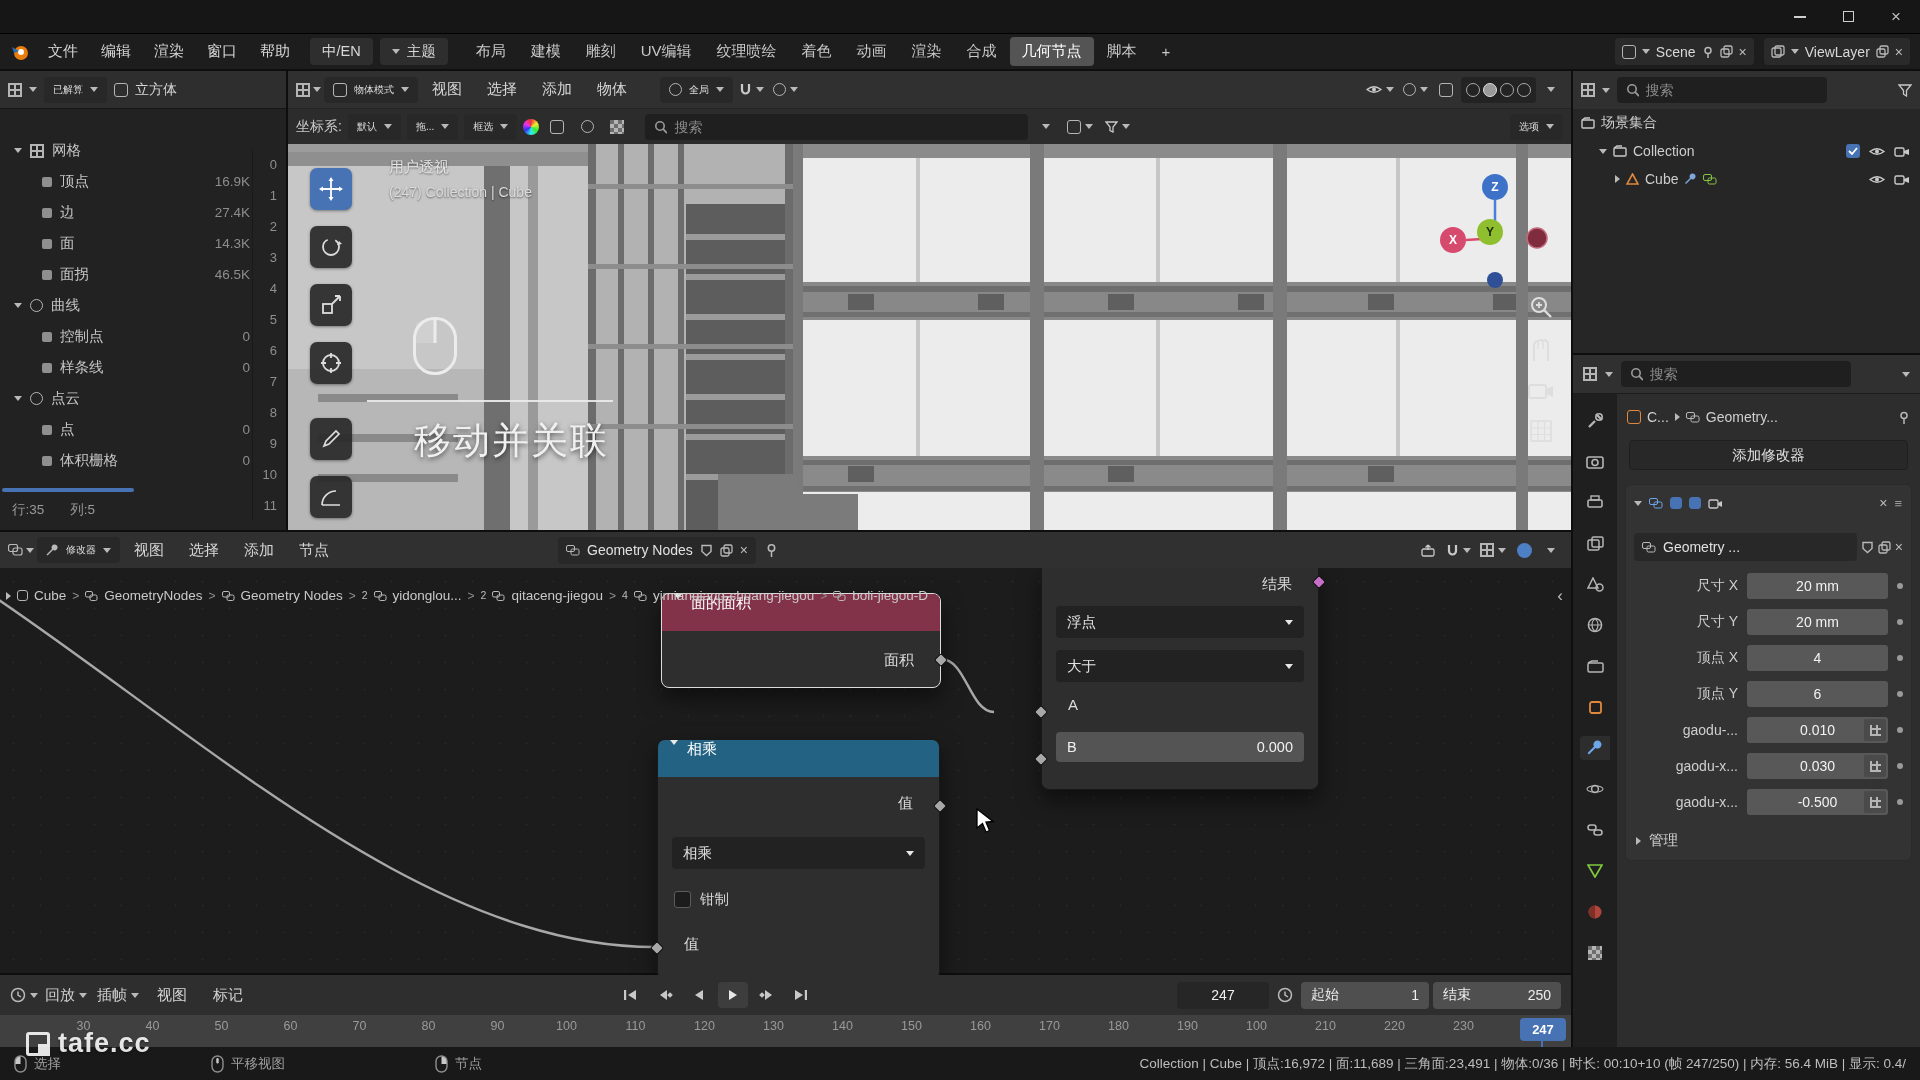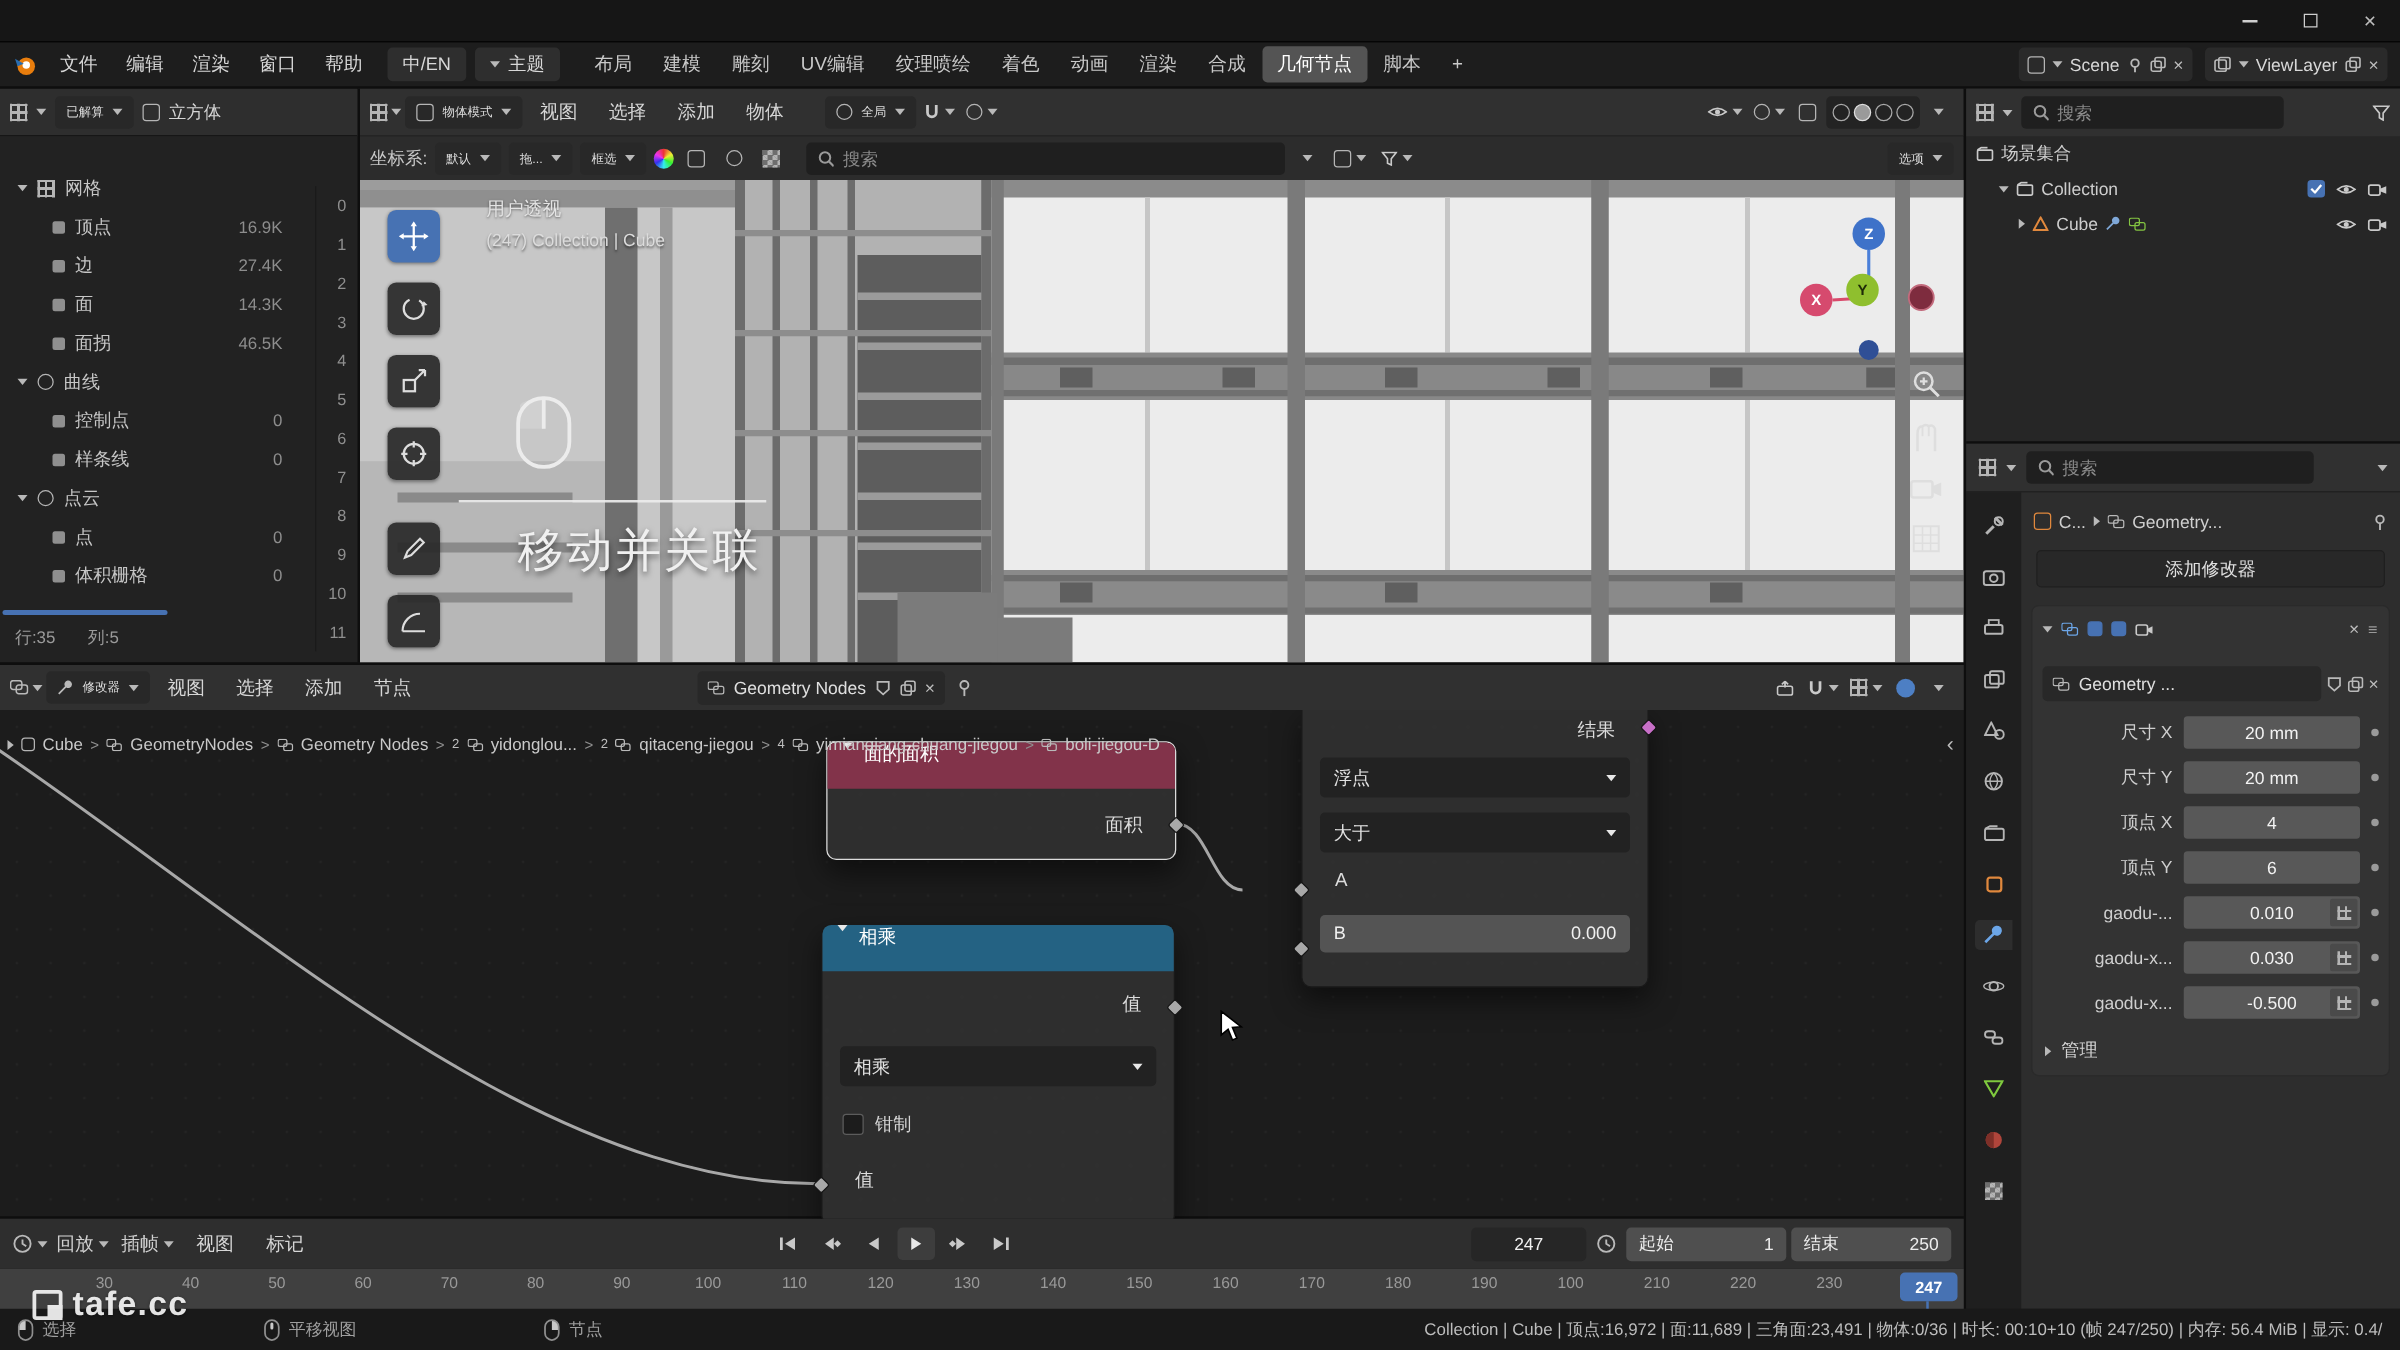--- a/index.html
+++ b/index.html
@@ -28,21 +28,21 @@
 .ws-tab{padding:5px 12px;border-radius:4px;color:#c9c9c9;font-size:15px;white-space:nowrap;flex:none}
 .ws-tab.active{background:#545454;color:#fff}
 .id-widget{background:#2a2a2a;border-radius:4px;height:27px;display:flex;align-items:center;padding:0 7px;gap:6px;font-size:14px;color:#d8d8d8;flex:none}
 
 #spreadsheet{position:absolute;top:71px;left:0;width:288px;height:459px;background:#222;border-right:2px solid #0e0e0e;overflow:hidden}
 .ss-header{height:38px;background:#2e2e2e;display:flex;align-items:center;padding:0 8px;gap:7px;border-bottom:1px solid #161616}
 .dd{background:#282828;border-radius:4px;height:26px;display:flex;align-items:center;gap:7px;padding:0 9px;color:#dedede;font-size:10px;flex:none}
 .tree{padding-top:26px}
 .tree-row{height:31px;display:flex;align-items:center;gap:8px;padding-left:14px;font-size:14.5px;color:#c6c6c6}
 .tree-child{padding-left:42px}
-.tree-val{margin-left:auto;margin-right:60px;color:#8d8d8d;font-size:13.5px}
+.tree-val{margin-left:auto;margin-right:36px;color:#8d8d8d;font-size:13.5px}
 .dotic{width:10px;height:10px;border-radius:2px;background:#8f8f8f;flex:none}
 .ss-rows{position:absolute;top:78px;right:0;width:34px;text-align:right;color:#8f8f8f;font-size:13px;border-left:1px solid #1a1a1a;padding-right:9px}
 .ss-rows div{height:31px;line-height:31px}
 .ss-scroll{position:absolute;left:2px;top:417px;width:132px;height:4px;border-radius:2px;background:#4772b3}
 .ss-status{position:absolute;left:12px;top:430px;color:#9a9a9a;font-size:13.5px;display:flex;gap:26px}
 
 #viewport{position:absolute;top:71px;left:288px;width:1283px;height:459px}
 .vp-h1{height:38px;background:#303030;display:flex;align-items:center;padding:0 8px;gap:3px;border-bottom:1px solid #242424}
 .vp-h2{height:35px;background:#2c2c2c;display:flex;align-items:center;padding:0 8px;gap:6px}
 .ibtn{height:26px;min-width:24px;border-radius:4px;display:flex;align-items:center;justify-content:center;gap:4px;color:#cfcfcf;padding:0 3px;flex:none}

